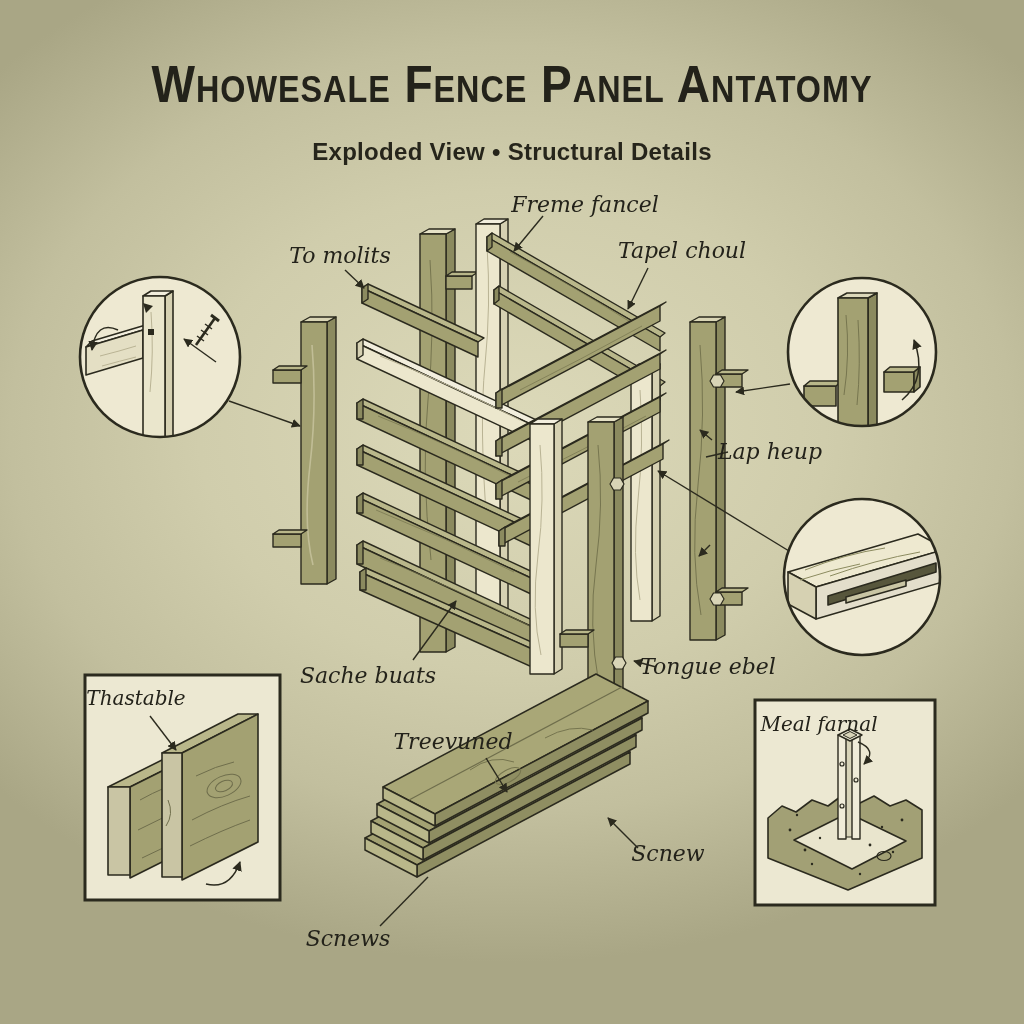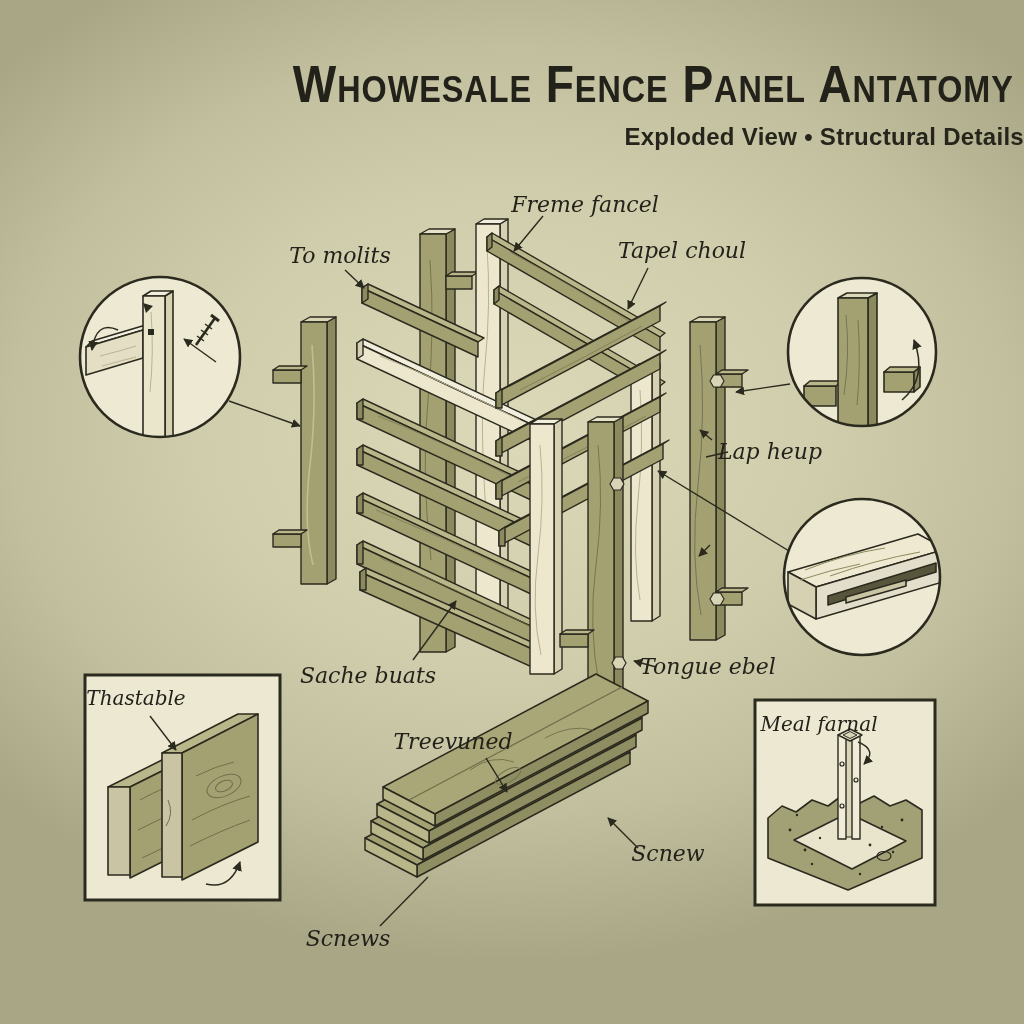--- a/index.html
+++ b/index.html
@@ -1,29 +1,29 @@
 <!DOCTYPE html>
 <html><head>
 <meta charset="utf-8">
 <style>
   html,body{margin:0;padding:0;}
   #canvas{
     position:relative;width:1024px;height:1024px;overflow:hidden;
     background:radial-gradient(ellipse 68% 52% at 50% 42%, #dcd9b9 0%, #d0cdac 45%, #c2bf9e 72%, #a9a685 100%);
     font-family:"Liberation Sans", sans-serif;
   }
-  .header{position:absolute;top:56px;left:0;right:0;text-align:right;color:#26251b;}
+  .header{position:absolute;top:56px;left:0;right:0;text-align:center;color:#26251b;}
   .title{
     font-family:"Liberation Sans", sans-serif;
     font-variant:small-caps;
     font-weight:bold;font-size:47px;letter-spacing:1px;
     transform:scale(.98,1.12);color:#23221a;
   }
   .subtitle{
-    margin-top:12px;font-weight:bold;font-size:24px;letter-spacing:.3px;color:#26251b;
+    margin-top:27px;font-weight:bold;font-size:24px;letter-spacing:.3px;color:#26251b;
   }
   svg text.script{
     font-family:"DejaVu Serif", serif;font-style:italic;
     fill:#23221a;
   }
   .s22{font-size:22px;}
   .s20{font-size:20px;}
 </style>
 </head>
 <body>

